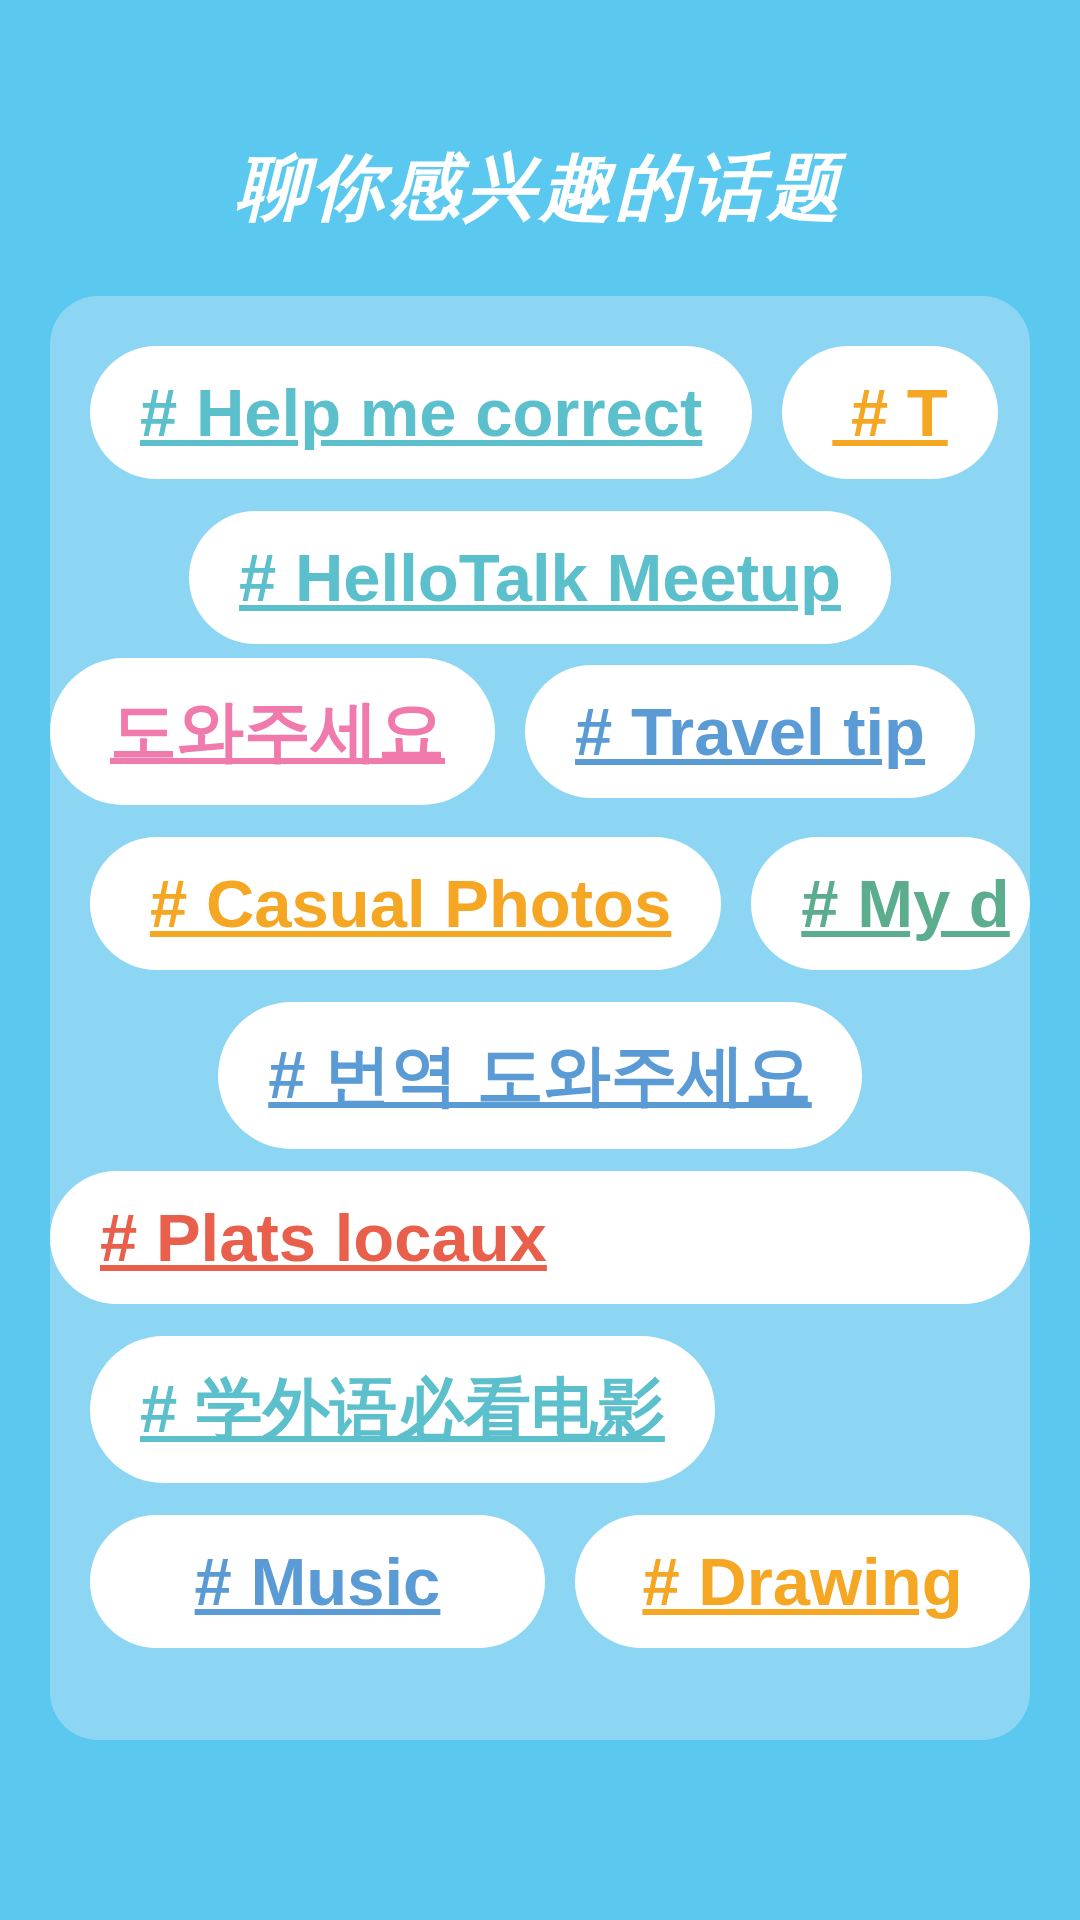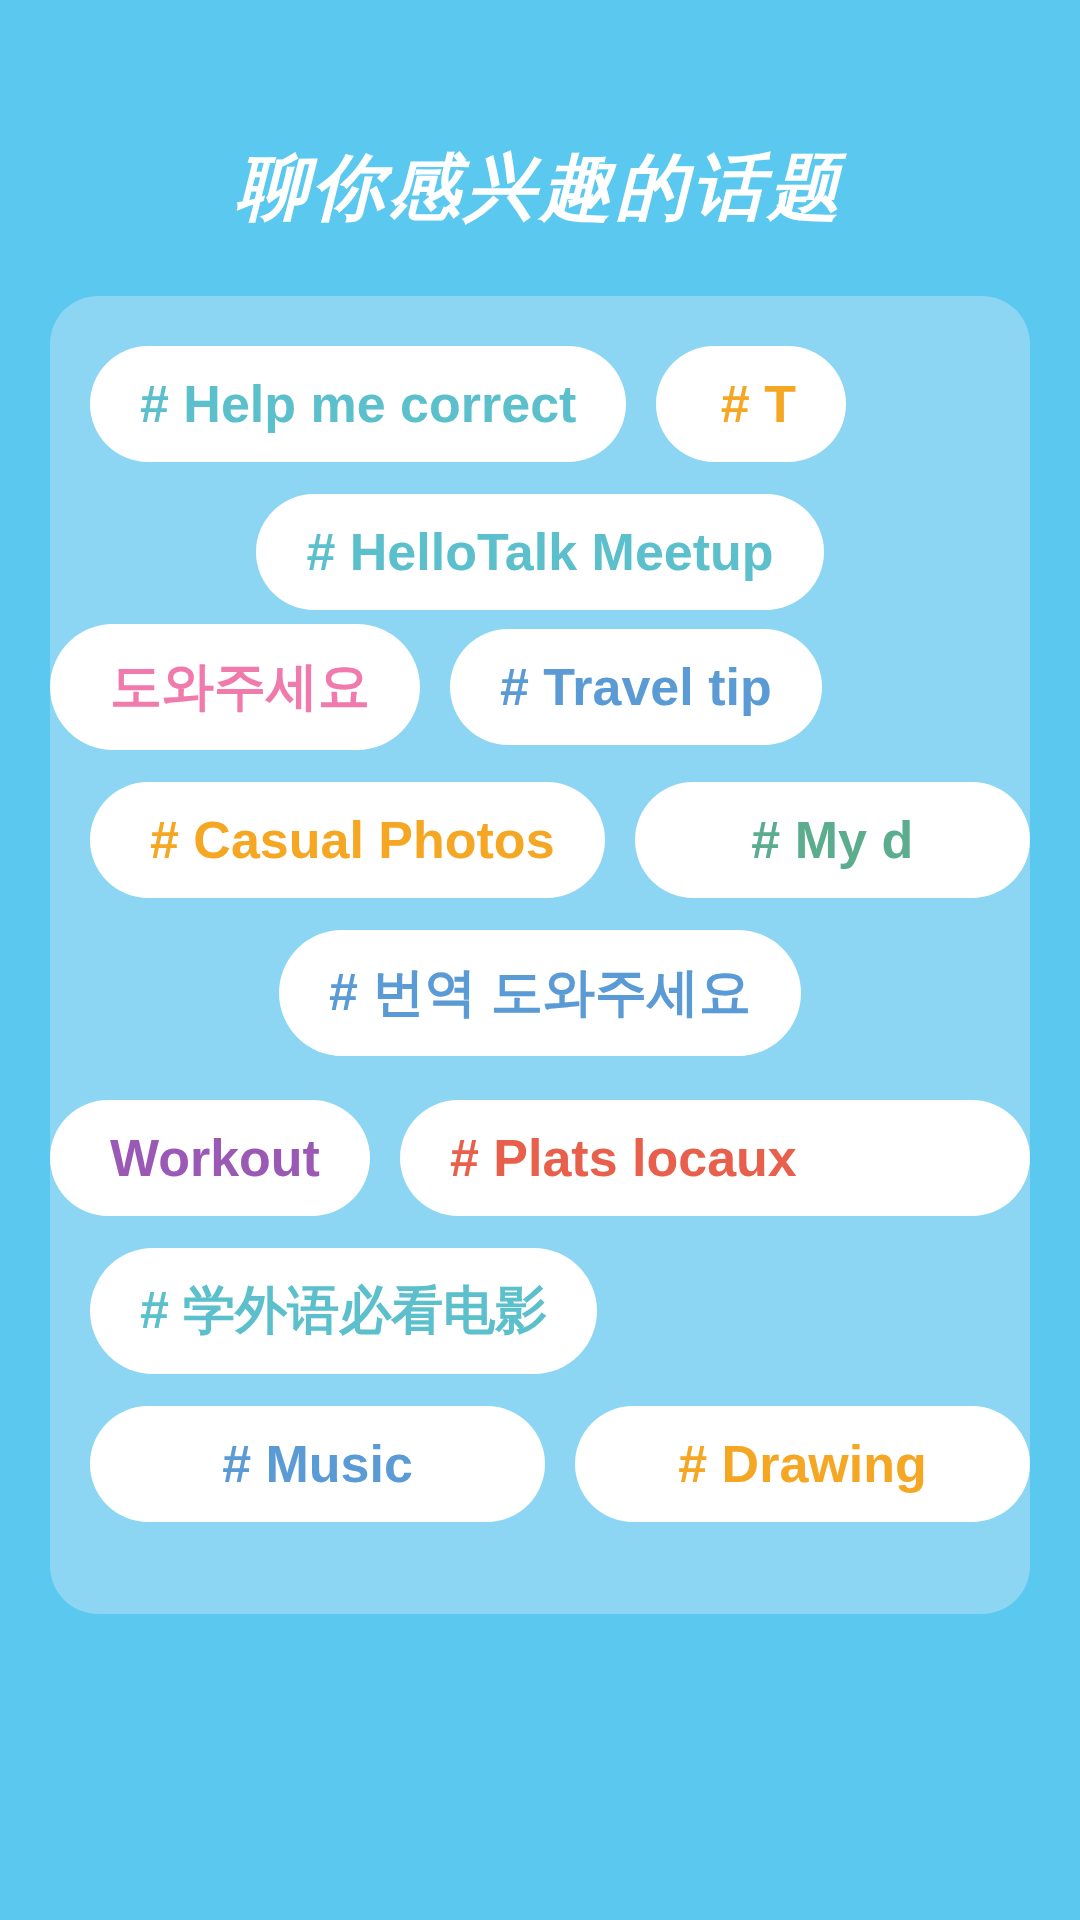--- a/index.html
+++ b/index.html
@@ -34,25 +34,26 @@
       border-radius: 48px;
       margin: 0 50px;
       padding: 50px 40px 60px 40px;
       overflow: hidden;
     }
 
     .tag-pill {
       background: white;
       border-radius: 100px;
       padding: 28px 50px;
-      font-size: 52px;
+      font-size: 67px;
       font-weight: 600;
       white-space: nowrap;
       flex-shrink: 0;
       cursor: pointer;
+      text-decoration: underline;
     }
 
     .tag-pill.teal { color: #5BBFCC; }
     .tag-pill.orange { color: #F5A623; }
     .tag-pill.pink { color: #F07AAC; }
     .tag-pill.purple { color: #9B59B6; }
     .tag-pill.green { color: #5BAD8E; text-align: center; }
     .tag-pill.blue { color: #5B9BD5; }
     .tag-pill.coral { color: #E8604C; }
 
@@ -92,26 +93,25 @@
   <div class="overflow-row">
     <div class="tag-pill pink" style="padding-left:60px;">도와주세요</div>
     <div class="tag-pill blue" style="min-width:300px;"># Travel tip</div>
   </div>
 
   <div class="overflow-row-right">
     <div class="tag-pill orange" style="padding-left:60px;"># Casual Photos</div>
     <div class="tag-pill green" style="flex:1; min-width:200px;"># My d</div>
   </div>
 
-  <div style="display:flex; justify-content:center; margin-bottom:44px;">
+  <div style="display:flex; justify-content:center; margin-bottom:22px;">
     <div class="tag-pill blue"># 번역 도와주세요</div>
   </div>
 
   <div class="overflow-row">
-    <div class="tag-pill purple" style="padding-left:60px;">Workout</div>
     <div class="tag-pill coral" style="flex:1;"># Plats locaux</div>
   </div>
 
   <div style="display:flex; justify-content:flex-start; margin-bottom:32px;">
     <div class="tag-pill teal"># 学外语必看电影</div>
   </div>
 
   <div class="overflow-row-right">
     <div class="tag-pill blue" style="flex:1; text-align:center;"># Music</div>
     <div class="tag-pill orange" style="flex:1; text-align:center;"># Drawing</div>

